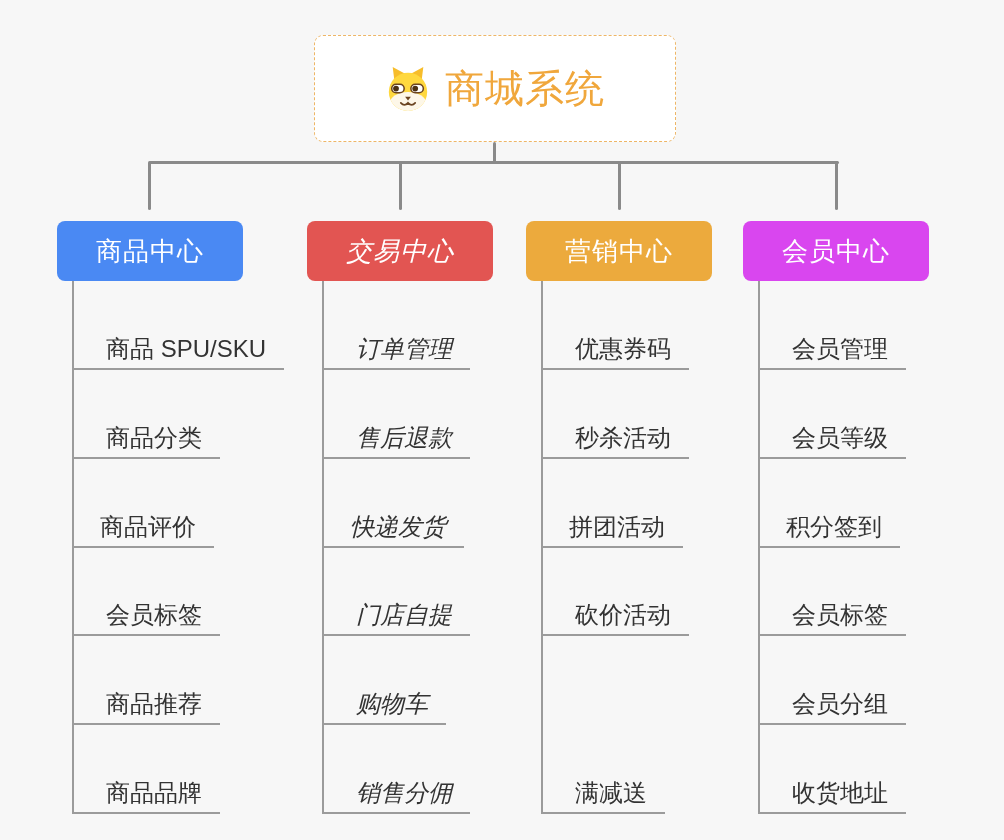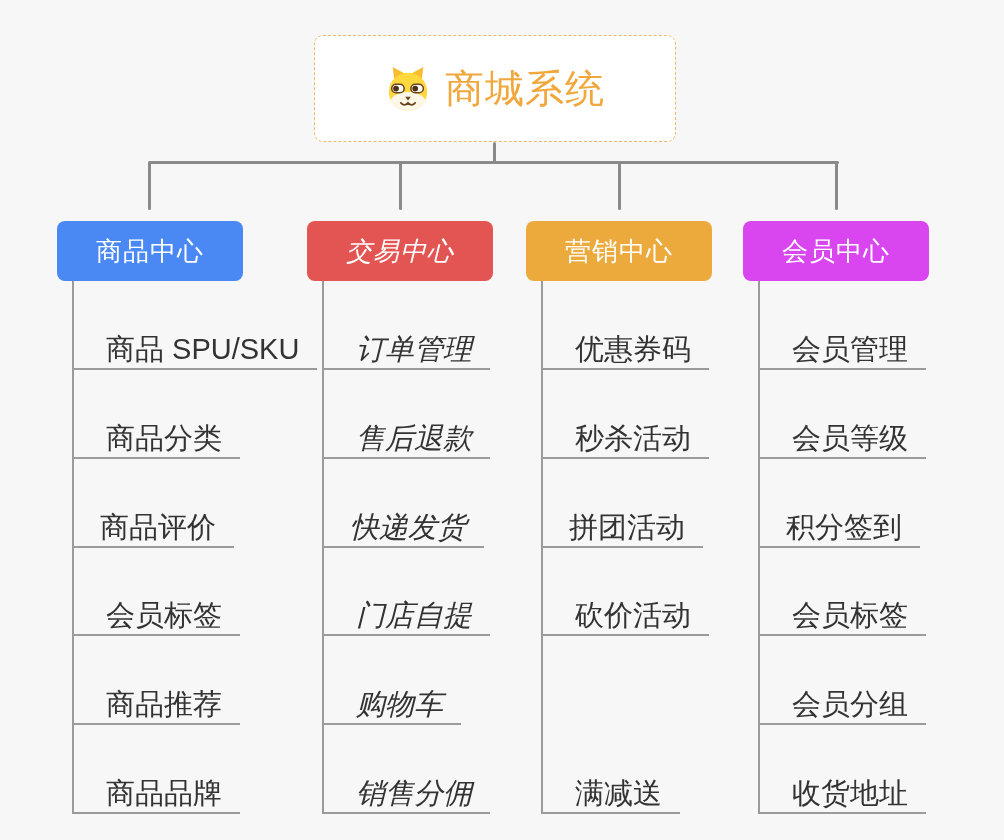--- a/index.html
+++ b/index.html
@@ -30,21 +30,21 @@
 
   .branch-box {
     position:absolute; left:0; top:0; width:186px; height:60px;
     border-radius:8px; color:#ffffff; font-size:26px; text-align:center;
     line-height:60px; cursor:pointer; letter-spacing:1px;
   }
   .trunk { position:absolute; left:15px; top:60px; width:2px; height:533px; background:#9b9b9b; }
 
   .leaf {
     position:absolute; left:15px;
-    font-size:29px; line-height:30px; color:#333333; white-space:nowrap;
+    font-size:24px; line-height:30px; color:#333333; white-space:nowrap;
     padding:0 18px 4px 34px; border-bottom:2px solid #9b9b9b; cursor:pointer;
   }
   .leaf-r0 { top:113px; } .leaf-r1 { top:202px; } .leaf-r2 { top:291px;padding-left:28px; }
   .leaf-r3 { top:379px; } .leaf-r4 { top:468px; } .leaf-r5 { top:557px; }
 </style>
 </head>
 <body>
 
 <div class="canvas">
 

